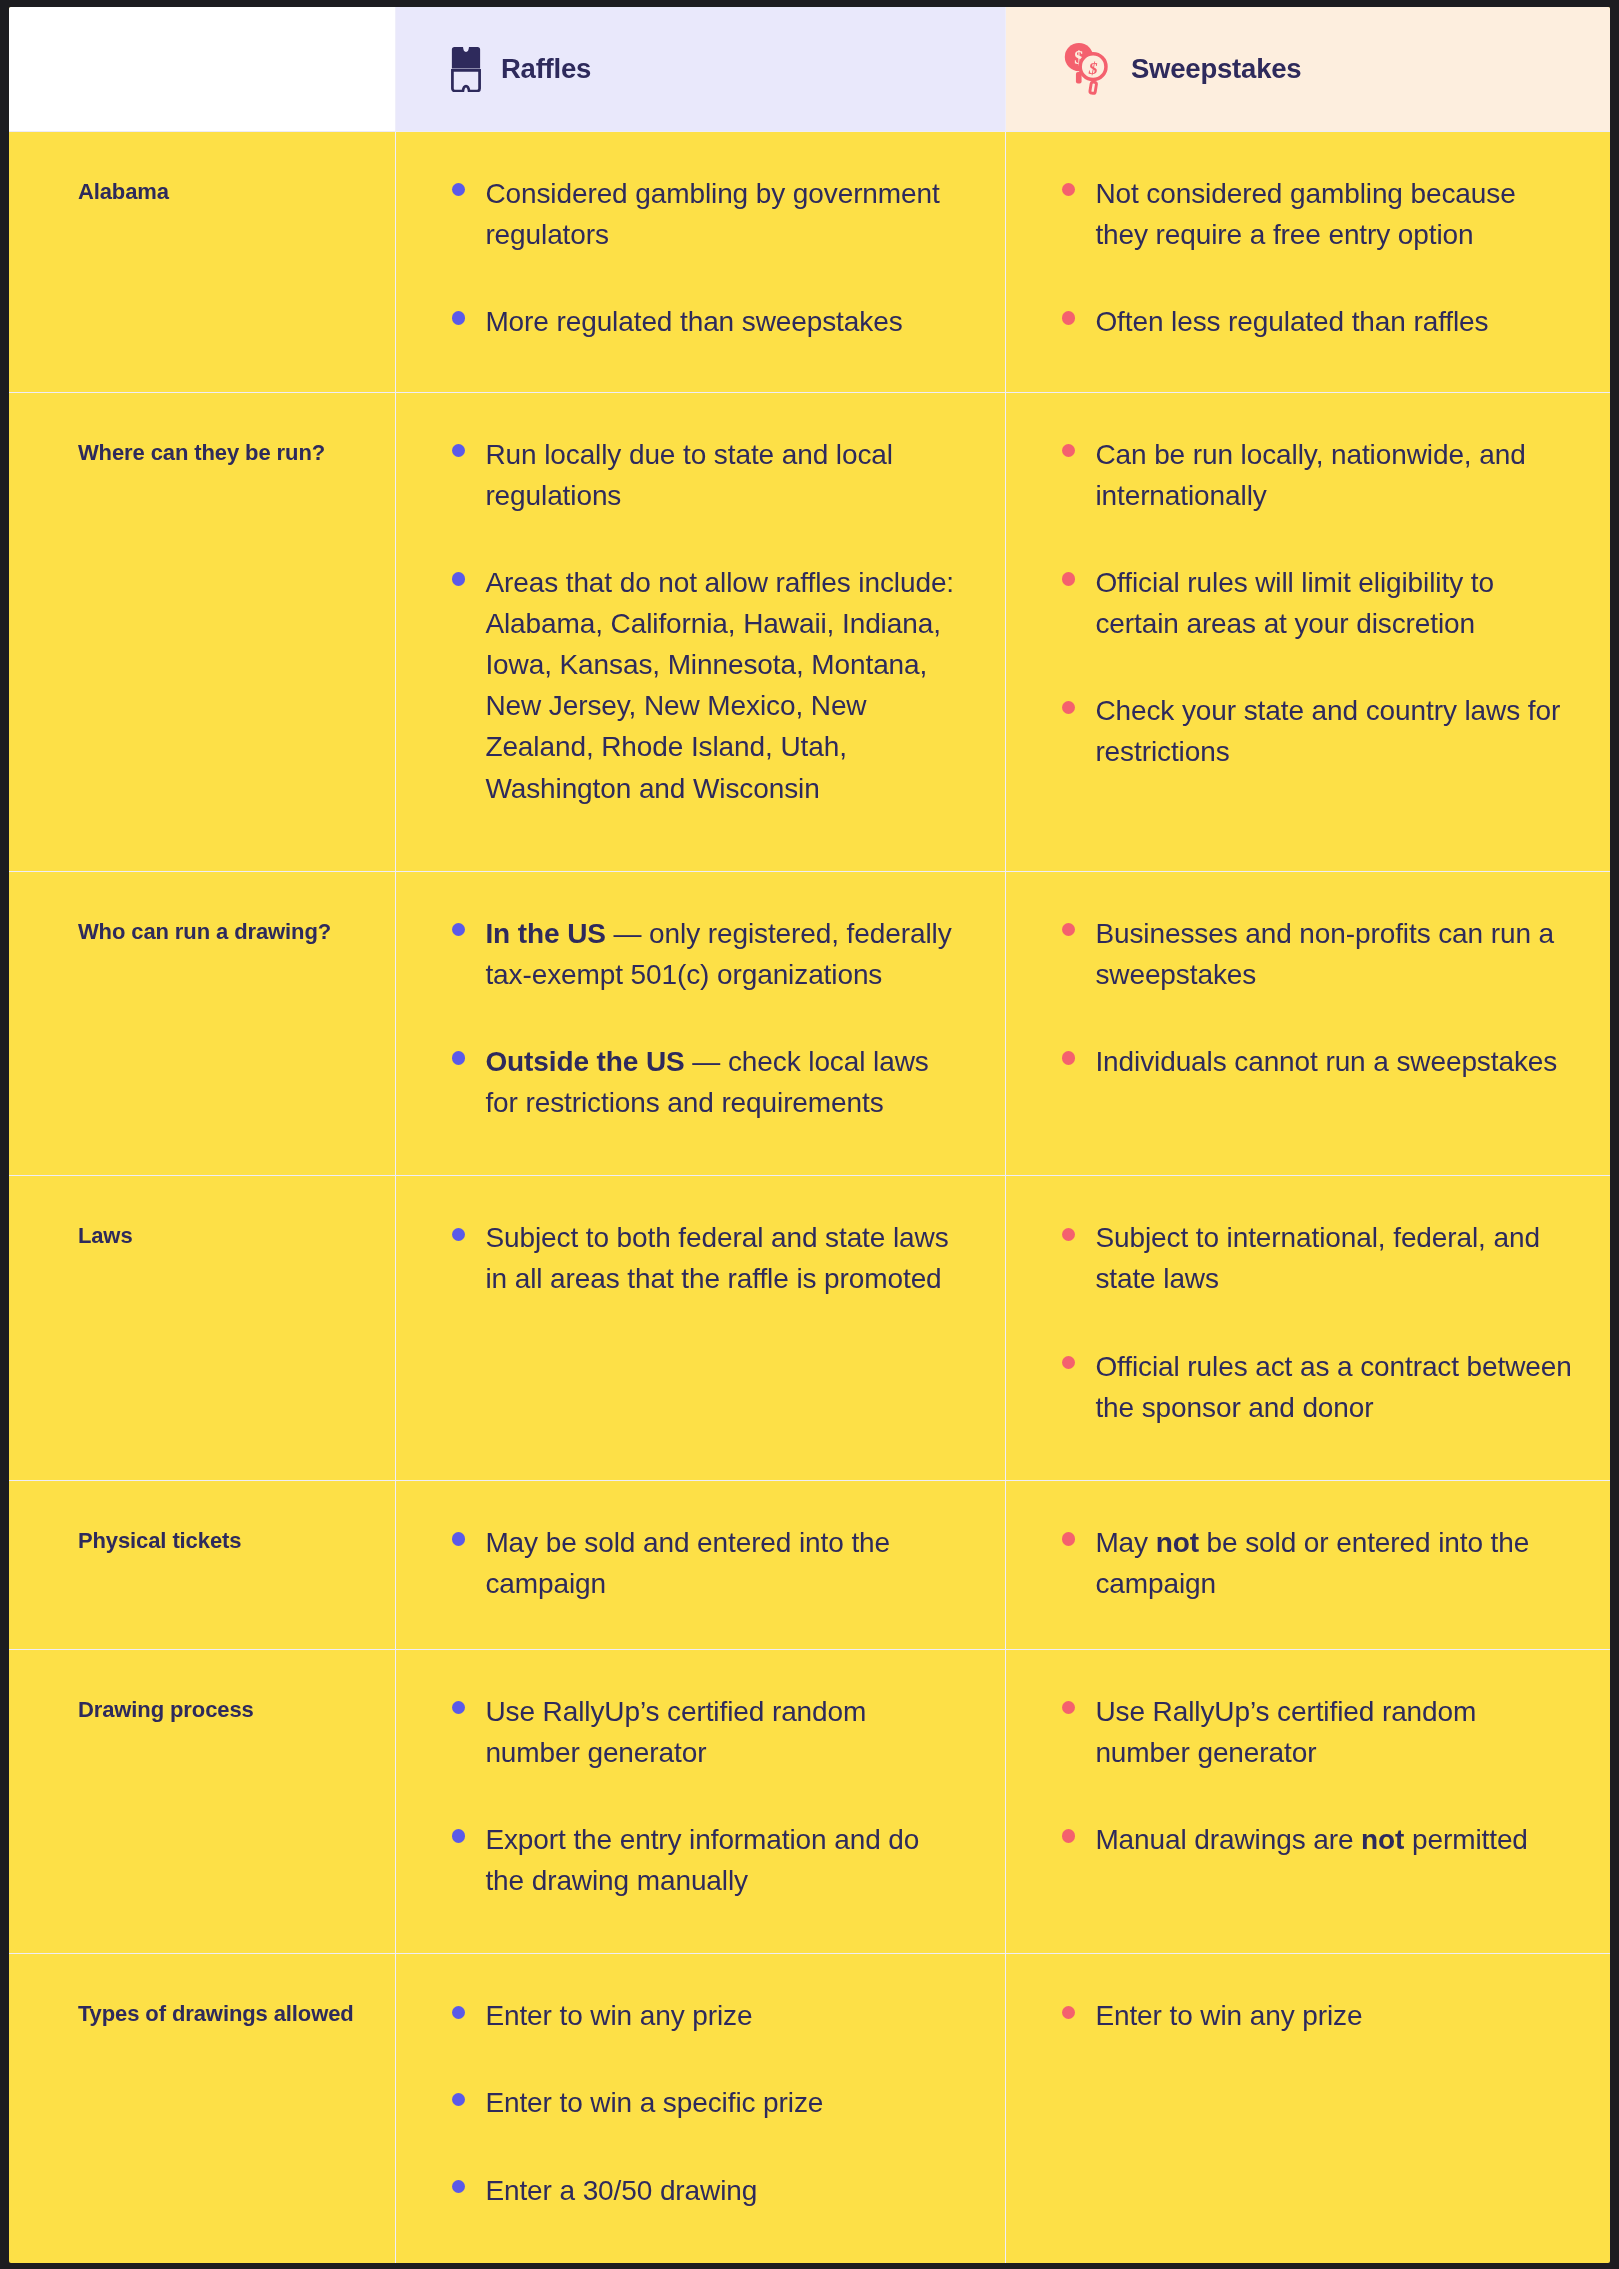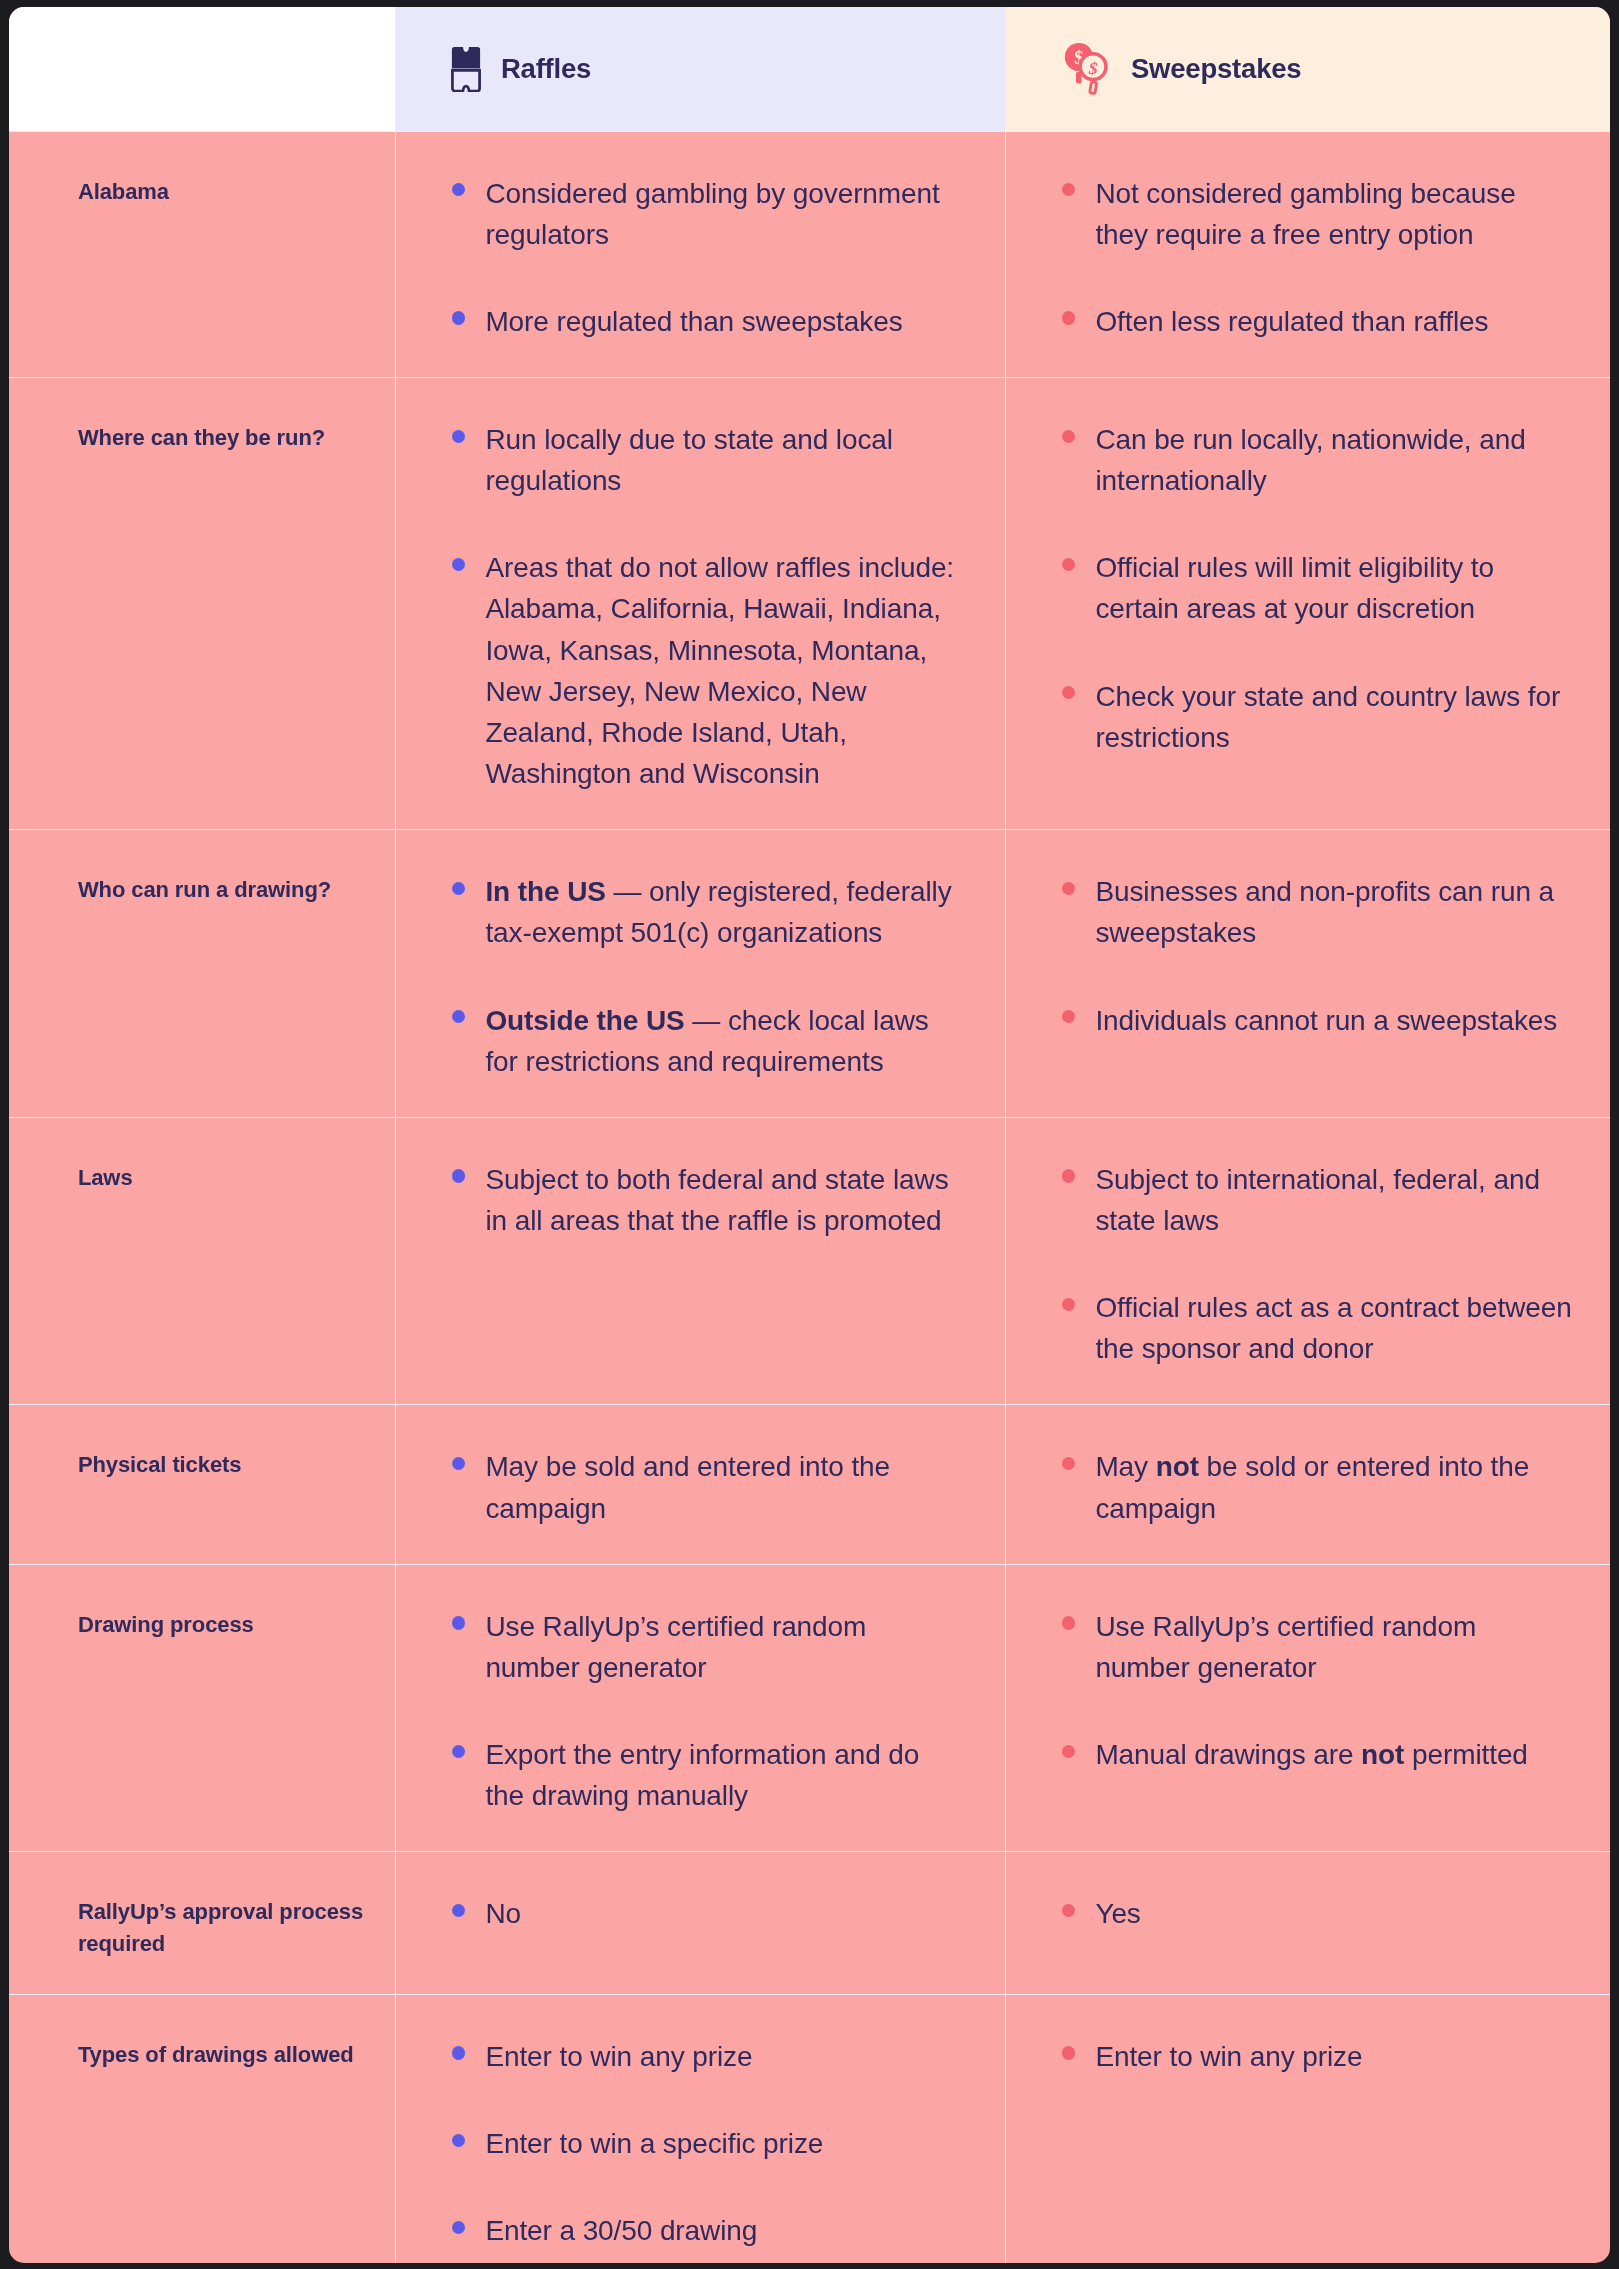--- a/index.html
+++ b/index.html
@@ -10,22 +10,22 @@
     background: #1c1c20;
     font-family: "Liberation Sans", sans-serif;
   }
 
   .card {
     position: absolute;
     left: 8.9px;
     top: 7px;
     width: 1601px;
     height: 2256px;
-    background: #fca5a5;
-    border-radius: 15px;
+    background: #fde047;
+    border-radius: 2px;
     overflow: hidden;
   }
 
   table.compare {
     width: 100%;
     height: 100%;
     border-collapse: collapse;
     table-layout: fixed;
   }
 
@@ -253,35 +253,20 @@
           </td>
           <td class="t-sweeps">
             <ul class="bullets sweeps-list">
               <li>Use RallyUp’s certified random number generator</li>
               <li>Manual drawings are <b>not</b> permitted</li>
             </ul>
           </td>
         </tr>
         <tr>
           <td class="t-label">
-            <div class="row-label">RallyUp’s approval process required</div>
-          </td>
-          <td class="t-raffles">
-            <ul class="bullets raffle-list">
-              <li>No</li>
-            </ul>
-          </td>
-          <td class="t-sweeps">
-            <ul class="bullets sweeps-list">
-              <li>Yes</li>
-            </ul>
-          </td>
-        </tr>
-        <tr>
-          <td class="t-label">
             <div class="row-label">Types of drawings allowed</div>
           </td>
           <td class="t-raffles">
             <ul class="bullets raffle-list">
               <li>Enter to win any prize</li>
               <li>Enter to win a specific prize</li>
               <li>Enter a 30/50 drawing</li>
             </ul>
           </td>
           <td class="t-sweeps">

